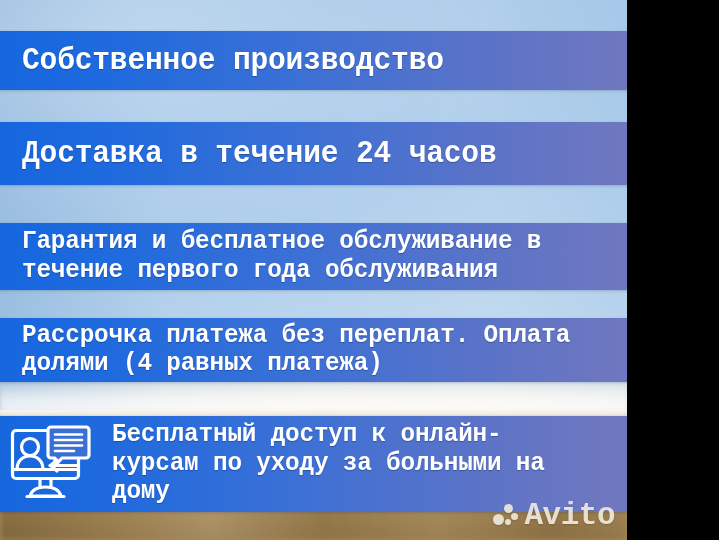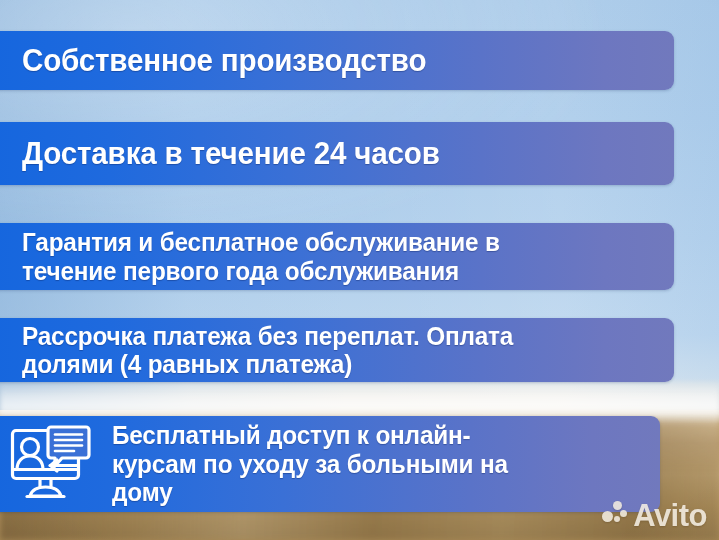--- a/index.html
+++ b/index.html
@@ -3,24 +3,24 @@
 <meta charset="utf-8">
 <title>Avito listing banner</title>
 <style>
   html, body {
     margin: 0;
     padding: 0;
     background: #000;
   }
   .stage {
     position: relative;
-    width: 719px;
+    width: 627px;
     height: 540px;
     overflow: hidden;
-    font-family: Liberation Sans, sans-serif;
+    font-family: Liberation Mono, monospace;
     user-select: none;
   }
 
   
   .bg {
     position: absolute;
     inset: 0;
     background:
       linear-gradient(180deg,
         #a6c8e8 0%,
@@ -109,20 +109,21 @@
     height: 78px;
     display: block;
   }
 
   
   .avito-mark {
     position: absolute;
     right: 12px;
     bottom: 9px;
     display: flex;
+    align-items: center;
     gap: 6px;
     opacity: 0.88;
   }
   .avito-dots {
     position: relative;
     width: 25px;
     height: 25px;
     flex: 0 0 auto;
   }
   .avito-dots i {

